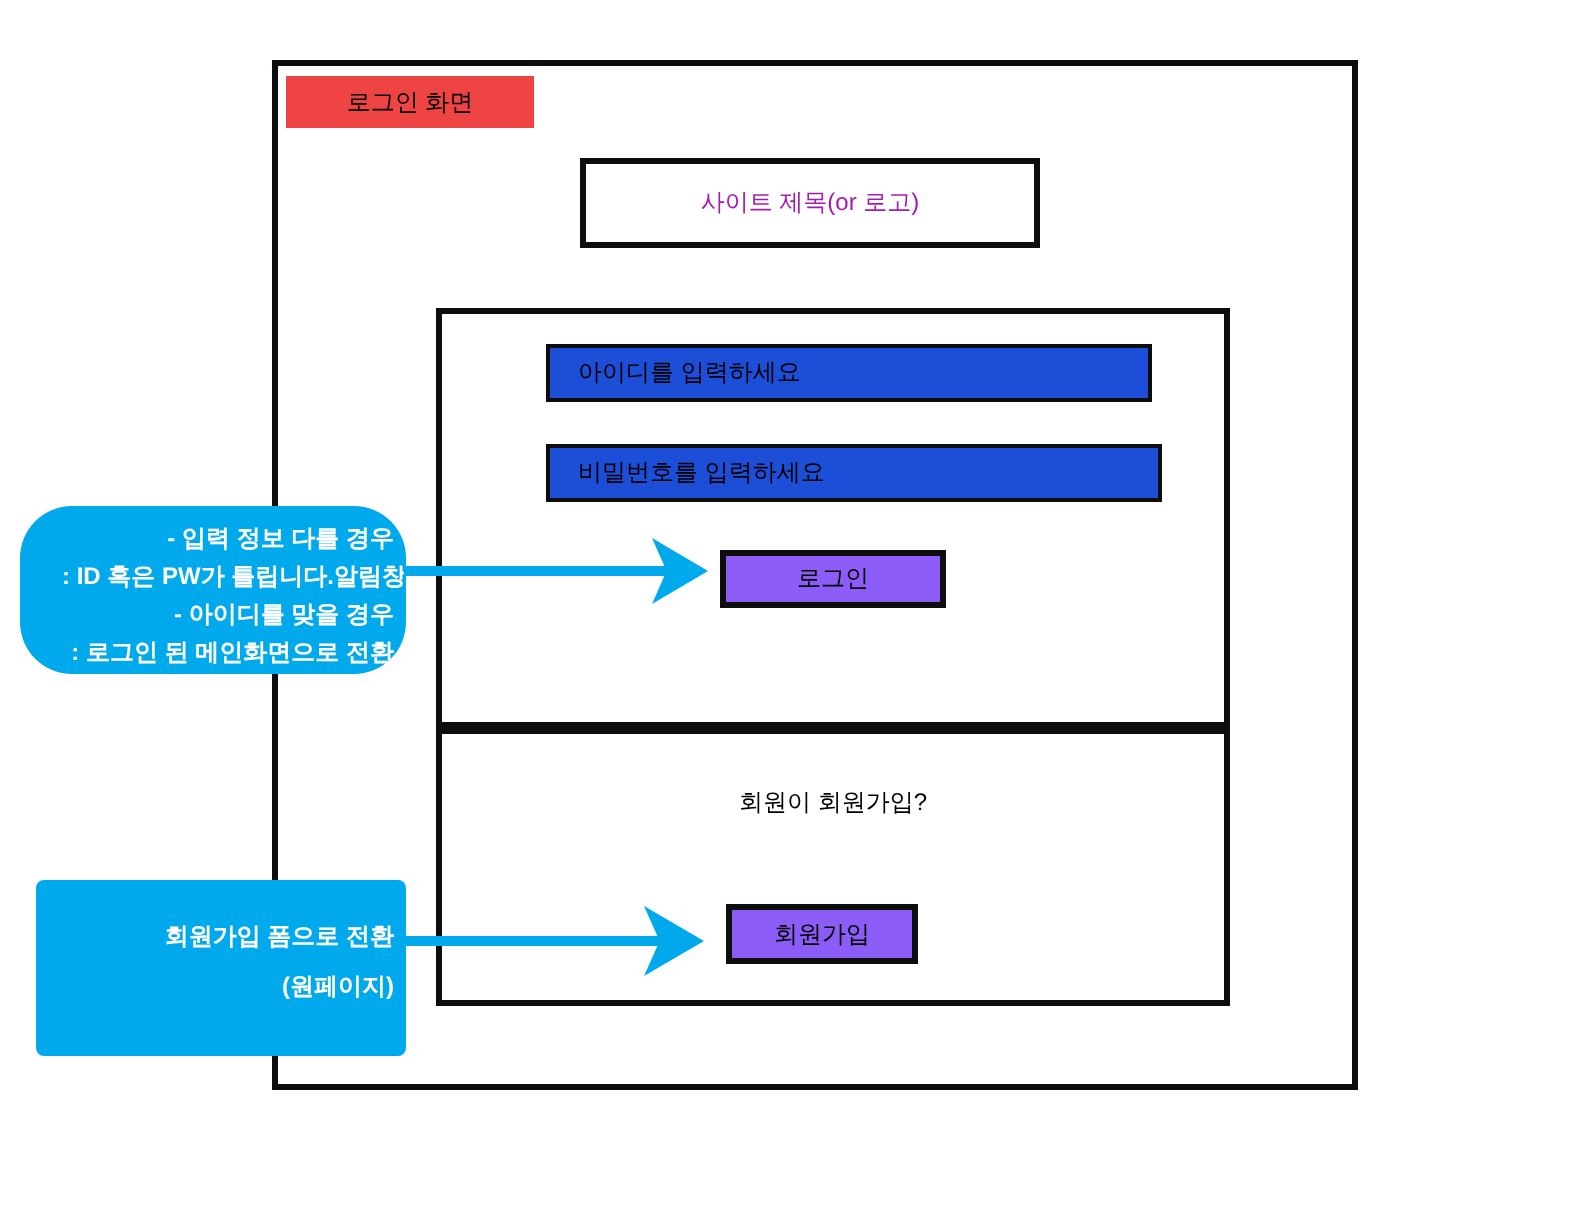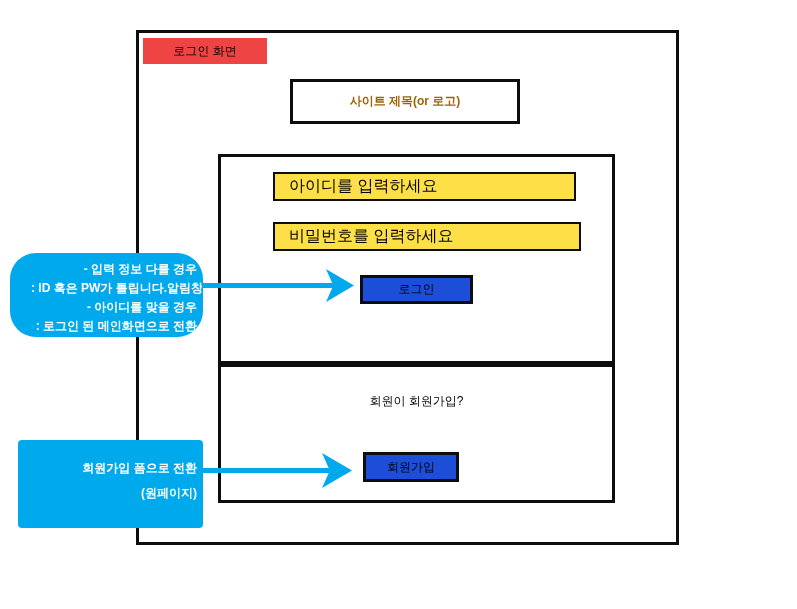--- a/index.html
+++ b/index.html
@@ -32,53 +32,52 @@
     font-size: 12px;
     display: flex; align-items: center; justify-content: center;
     z-index: 2;
   }
   .title-box {
     position: absolute;
     left: 290px; top: 79px;
     width: 224px; height: 39px;
     border: 3px solid #0d0d0d;
     background: #ffffff;
-    color: #a16207;
+    color: #a21caf;
     font-size: 12px;
     display: flex; align-items: center; justify-content: center;
     z-index: 2;
-    font-weight: bold;
   }
   .section {
     position: absolute;
     border: 3px solid #0d0d0d;
     background: #ffffff;
     z-index: 1;
   }
   .section.login { left: 218px; top: 154px; width: 391px; height: 204px; }
   .section.signup { left: 218px; top: 364px; width: 391px; height: 133px; }
 
   .wf-input {
     position: absolute;
     border: 2.5px solid #0d0d0d;
-    background: #fde047;
+    background: #1d4ed8;
     color: #000000;
-    font-size: 16px;
+    font-size: 12px;
     font-family: "Liberation Sans", "DejaVu Sans", sans-serif;
     padding: 0 0 0 14px;
     box-sizing: border-box;
     outline: none;
   }
   .wf-input.id-field { left: 52px; top: 15px; width: 303px; height: 29px; }
   .wf-input.pw-field { left: 52px; top: 65px; width: 308px; height: 29px; }
 
   .wf-button {
     position: absolute;
     border: 3.5px solid #0d0d0d;
-    background: #1d4ed8;
+    background: #8b5cf6;
     color: #000000;
     font-size: 12px;
     font-family: Liberation Sans, sans-serif;
     display: flex; align-items: center; justify-content: center;
     cursor: pointer;
     box-sizing: border-box;
     padding: 0;
   }
   .wf-button.login-btn { left: 139px; top: 118px; width: 113px; height: 29px; }
   .wf-button.signup-btn { left: 142px; top: 85px; width: 96px; height: 30px; }

